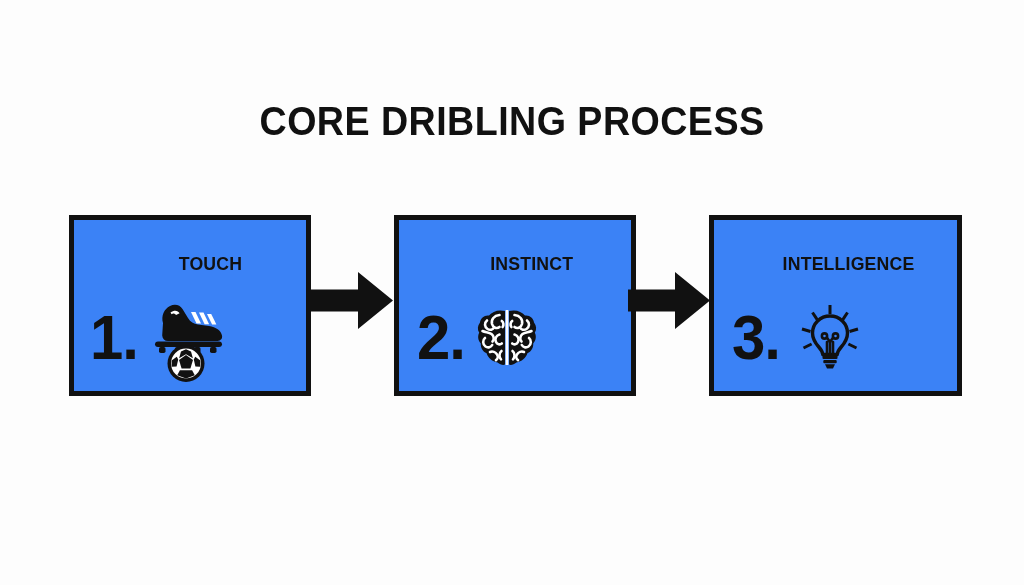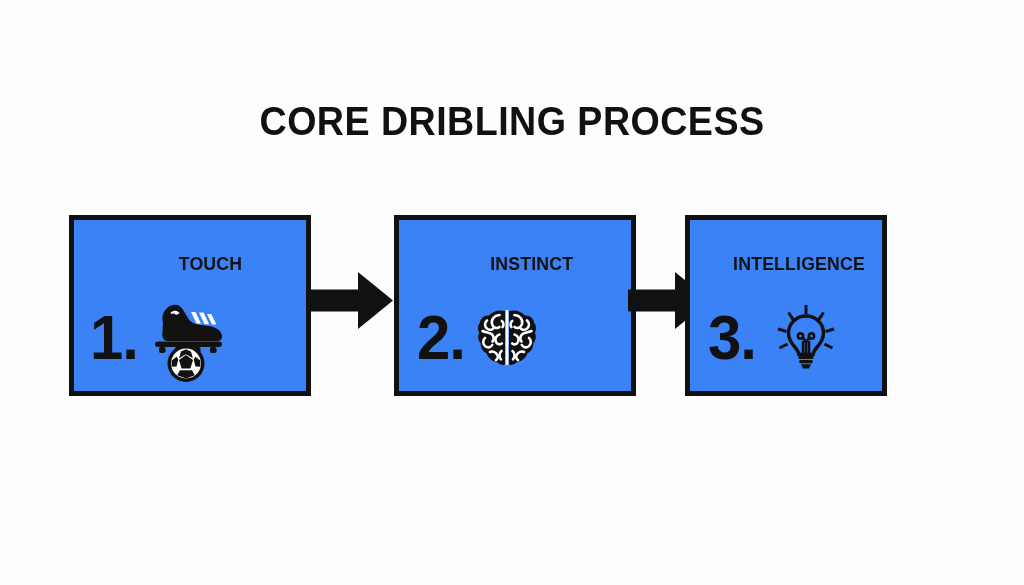--- a/index.html
+++ b/index.html
@@ -43,21 +43,21 @@
     position: absolute;
     top: 215px;
     width: 242px;
     height: 181px;
     border: 5px solid #111111;
     background: #3b82f6;
     box-sizing: border-box;
   }
   #step-1 { left: 69px; }
   #step-2 { left: 394px; text-decoration: underline; }
-  #step-3 { left: 685px; width: 202px; }
+  #step-3 { left: 709px; width: 253px; }
 
   .step-label {
     position: absolute;
     top: 33px;
     left: 0;
     width: 100%;
     text-align: center;
     font-size: 19px;
     font-weight: 700;
     letter-spacing: 0.2px;

